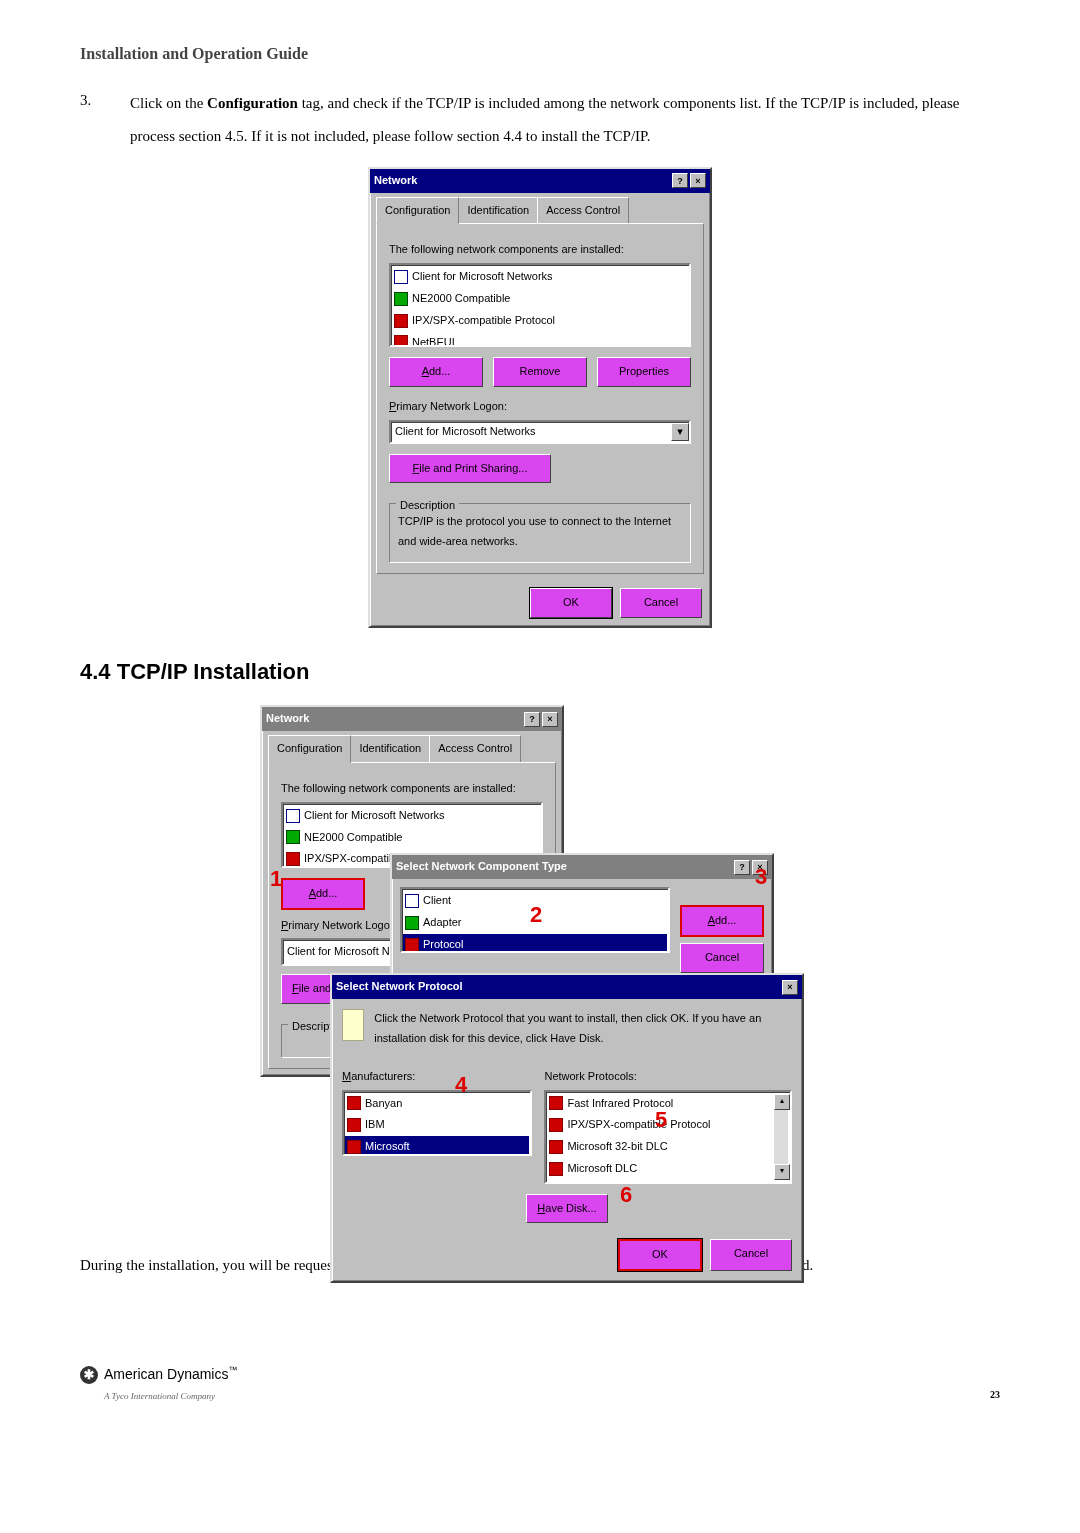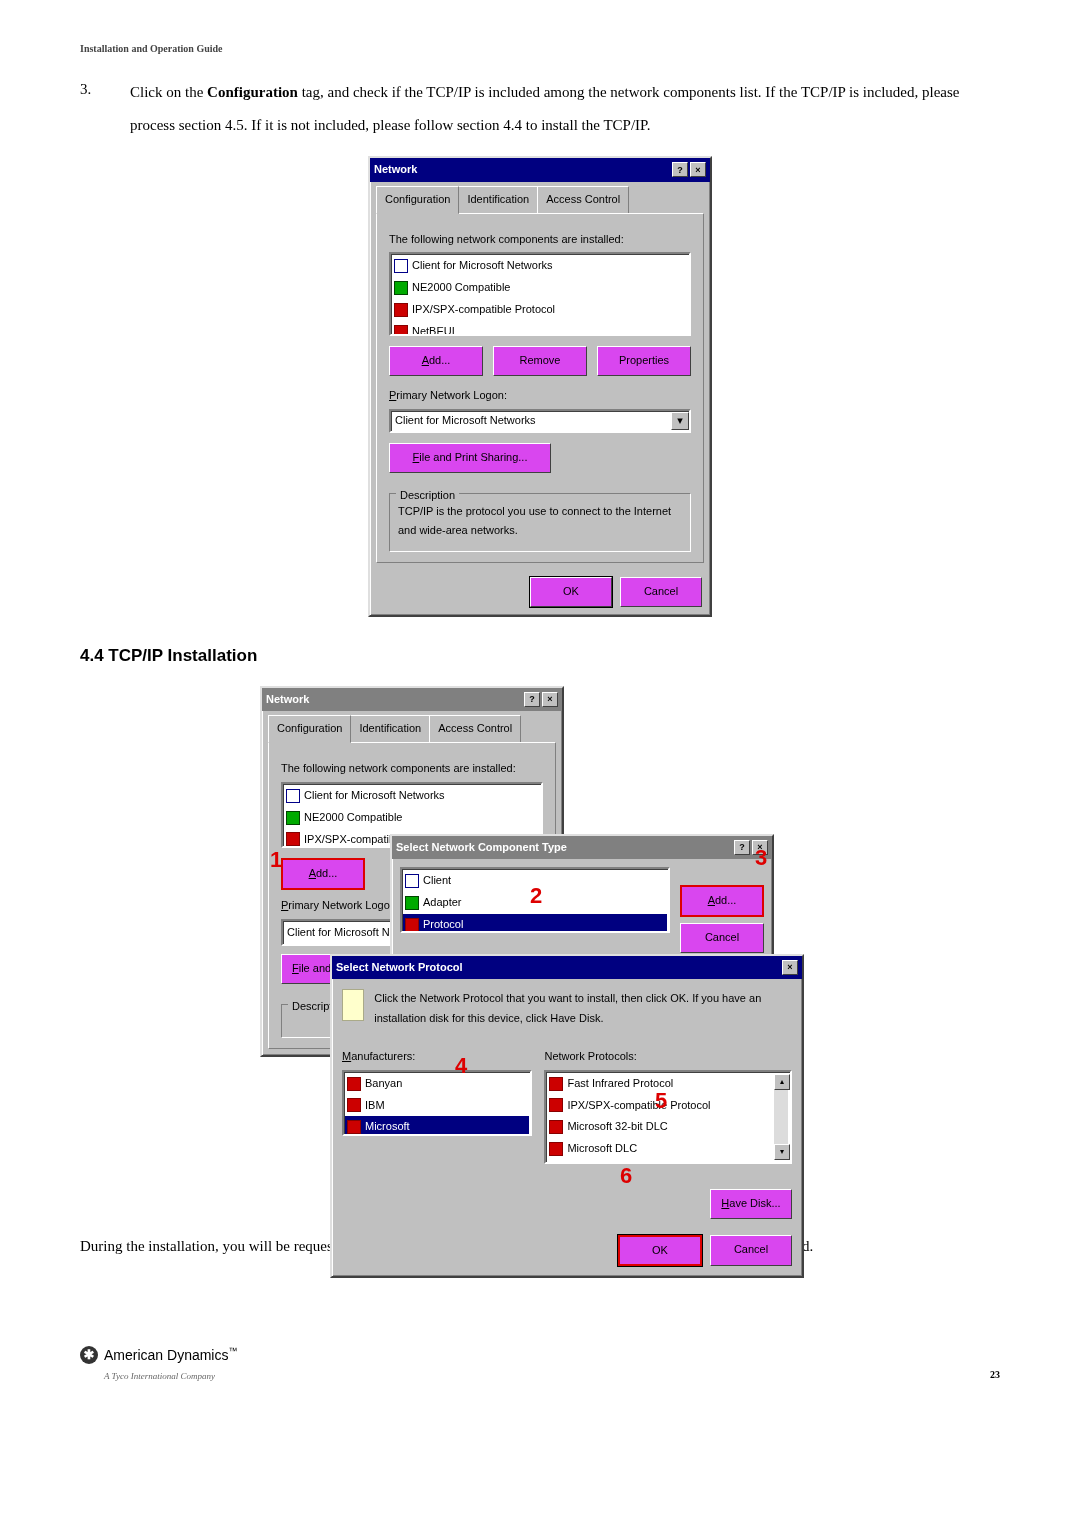--- a/index.html
+++ b/index.html
@@ -7,41 +7,41 @@
     margin: 0;
     padding: 40px 80px;
     width: 920px;
     color: #000;
     background: #fff;
     font-size: 15px;
     line-height: 1.8;
   }
   .doc-header {
     font-weight: bold;
-    font-size: 10px;
+    font-size: 16px;
     color: #444;
     margin-bottom: 18px;
   }
   .step-row {
     display: flex;
     margin-bottom: 10px;
   }
   .step-num {
     width: 50px;
     flex-shrink: 0;
   }
   .step-text {
     flex: 1;
     line-height: 2.2;
   }
   .bold { font-weight: bold; }
   .section-heading {
     font-family: Arial, sans-serif;
     font-weight: bold;
-    font-size: 17px;
+    font-size: 22px;
     margin: 18px 0 10px 0;
   }
   .dialog-wrap {
     display: flex;
     justify-content: center;
     margin: 14px 0 24px 0;
   }
   
   .win9x {
     font-family: Tahoma, "MS Sans Serif", sans-serif;
@@ -391,21 +391,21 @@
                   <span>NetBEUI</span>
                 </div>
 
               <div class="scrollbar">
                 <div class="scroll-arrow">▴</div>
                 <div class="scroll-arrow">▾</div>
               </div>
             </div>
           </div>
         </div>
-        <div style="display:flex;justify-content:flex-end;margin-top:25px">
+        <div style="display:flex;justify-content:center;margin-top:10px">
           <div class="btn underline-first">Have Disk...</div>
         </div>
         <div style="display:flex;justify-content:flex-end;gap:8px;margin-top:16px">
           <div class="btn default" style="border:2px solid #d00">OK</div>
           <div class="btn">Cancel</div>
         </div>
       </div>
     </div>
 
     <div class="redstep" style="left:10px;top:154px">1</div>

